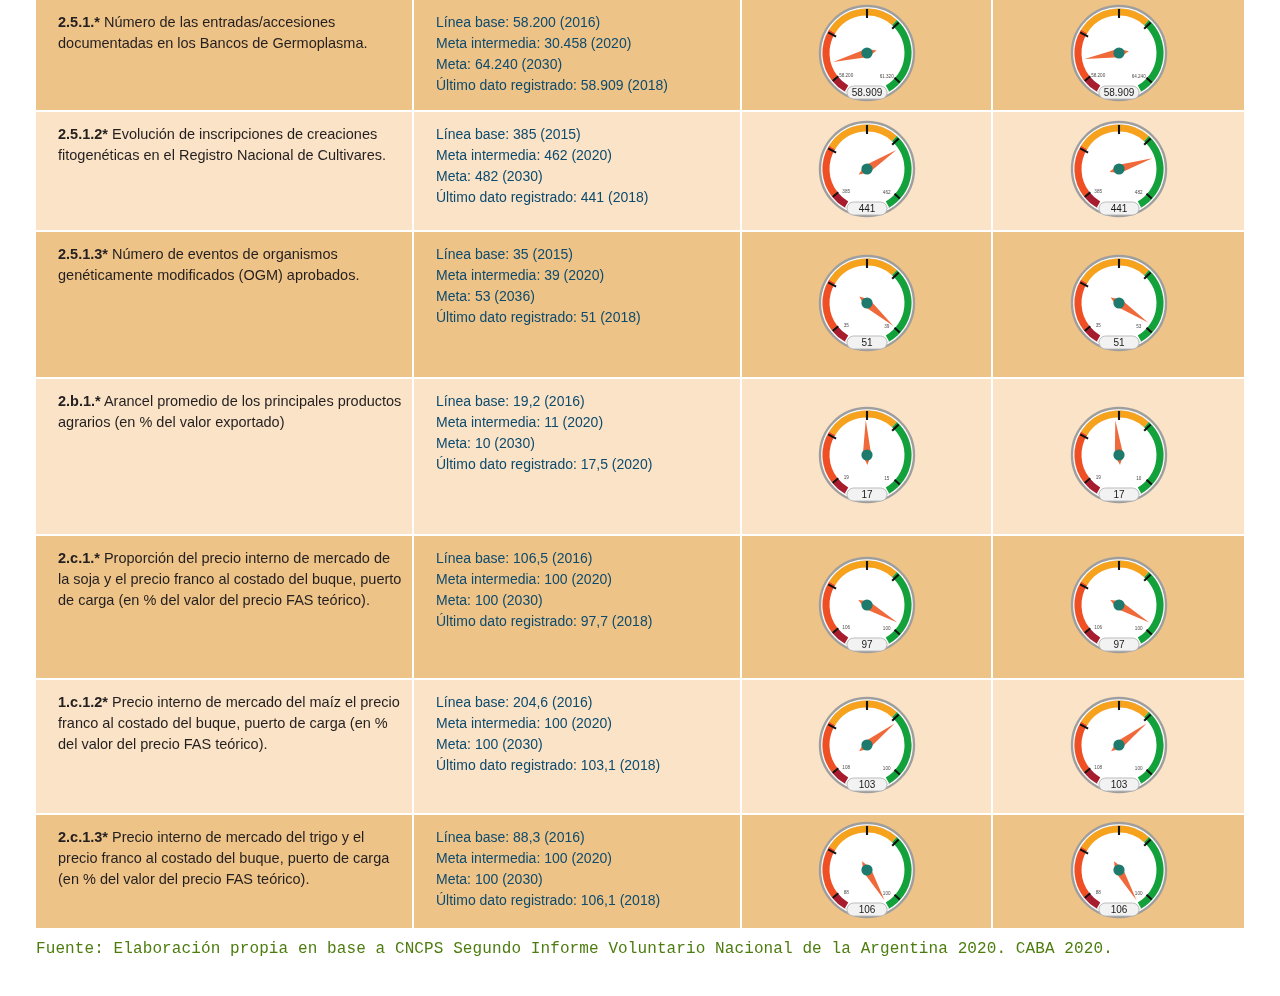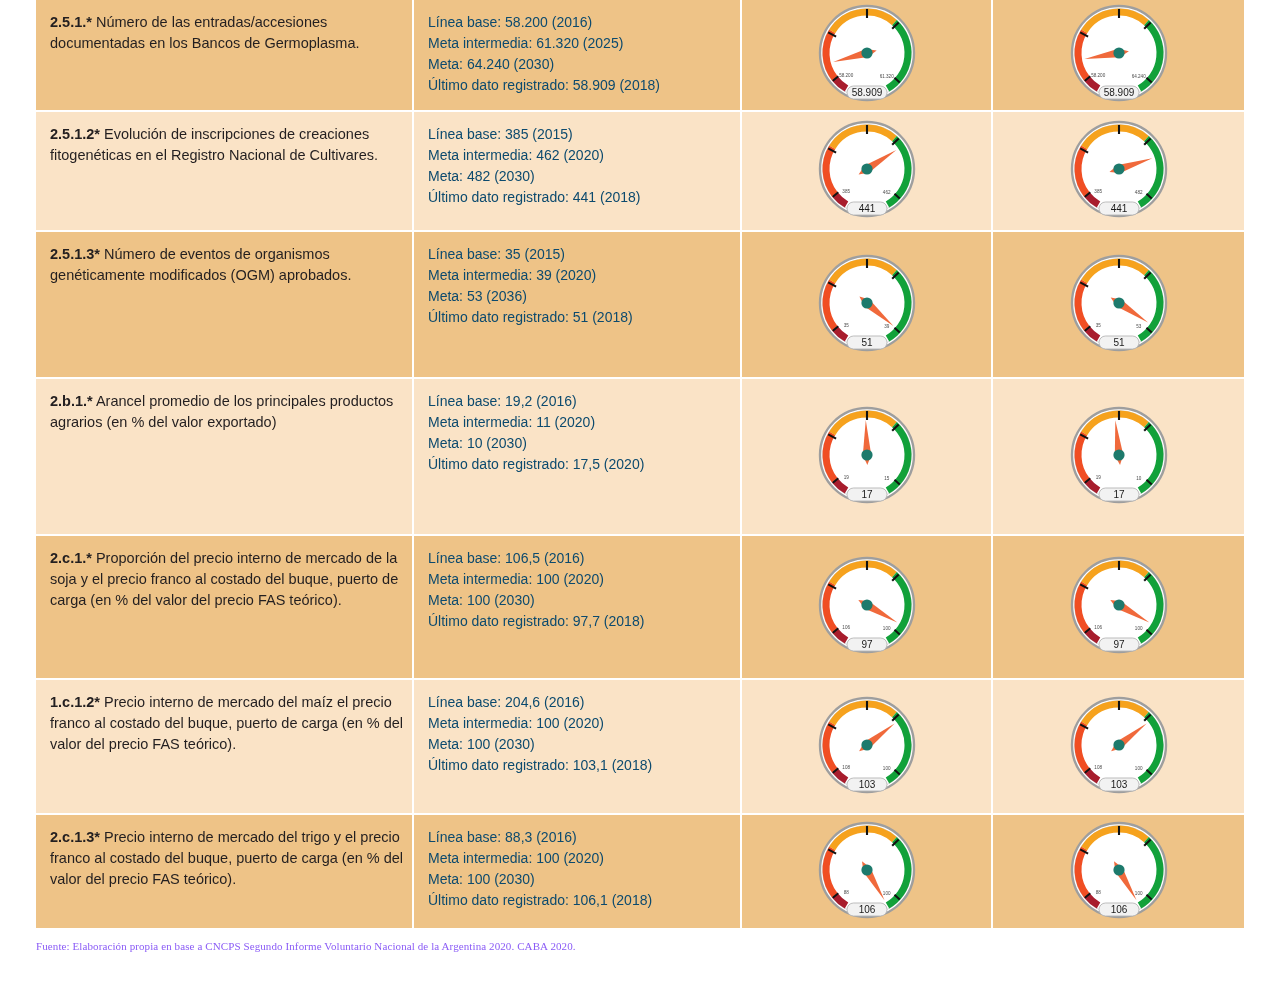--- a/index.html
+++ b/index.html
@@ -27,41 +27,41 @@
   table.indicators tr:last-child td{border-bottom:none;}
 
   .row-dark td{background:#eec387;}
   .row-light td{background:#fae3c6;}
 
   .col-desc{width:378px;}
   .col-meta{width:328px;}
   .col-g1{width:251px;}
   .col-g2{width:251px;}
 
-  .cell-pad{padding:12px 8px 10px 14px;}
+  .cell-pad{padding:12px 8px 10px 14px;margin-left:8px;}
   .desc-text{
     font-size:14.5px;line-height:1.45;color:#231f20;
   }
   .desc-text b{font-weight:bold;}
   .meta-text{
     font-size:14px;line-height:1.5;color:#0c4a6e;
   }
   .meta-line{white-space:nowrap;}
 
   .gauge-cell{text-align:center;}
   .gauge-wrap{
     display:flex;align-items:center;justify-content:flex-end;
     width:100%;height:100%;
   }
   svg.gauge{display:block;margin:0 auto;}
 
   .source{
     position:absolute;left:36px;top:940px;
-    font-size:11px;color:#8b5cf6;
-    font-family:Liberation Serif, serif;
+    font-size:16px;color:#4d7c0f;
+    font-family:Liberation Mono, monospace;
     letter-spacing:0.1px;
   }
 </style>
 </head>
 <body>
 
 <div id="page">
 
   <table class="indicators">
     <colgroup>
@@ -71,21 +71,21 @@
         <col class="col-g2">
     </colgroup>
     <tbody id="tbody">
         <tr class="row-dark" style="height: 110px;">
           <td>
             <div class="cell-pad desc-text"><b>2.5.1.*</b> <span>Número de las entradas/accesiones documentadas en los Bancos de Germoplasma.</span></div>
           </td>
           <td>
             <div class="cell-pad meta-text">
               <div class="meta-line">Línea base: 58.200 (2016)</div>
-              <div class="meta-line">Meta intermedia: 61.320 (2025)</div>
+              <div class="meta-line">Meta intermedia: 30.458 (2020)</div>
               <div class="meta-line">Meta: 64.240 (2030)</div>
               <div class="meta-line">Último dato registrado: 58.909 (2018)</div>
             </div>
           </td>
           <td class="gauge-cell">
             <div class="gauge-wrap" style="height: 110px;">
               <svg class="gauge" width="112" height="104" viewBox="0 0 112 104">
                 <circle cx="56" cy="50" r="47" fill="#ffffff" stroke="#9e9e9e" stroke-width="2.4"></circle>
                 <circle cx="56" cy="50" r="44.4" fill="#ffffff" stroke="#d8d8d8" stroke-width="1"></circle>
                 <path d="M 35.50 85.51 A 41 41 0 0 1 23.69 75.24" fill="none" stroke="#a81d2d" stroke-width="7" stroke-linecap="butt"></path>

